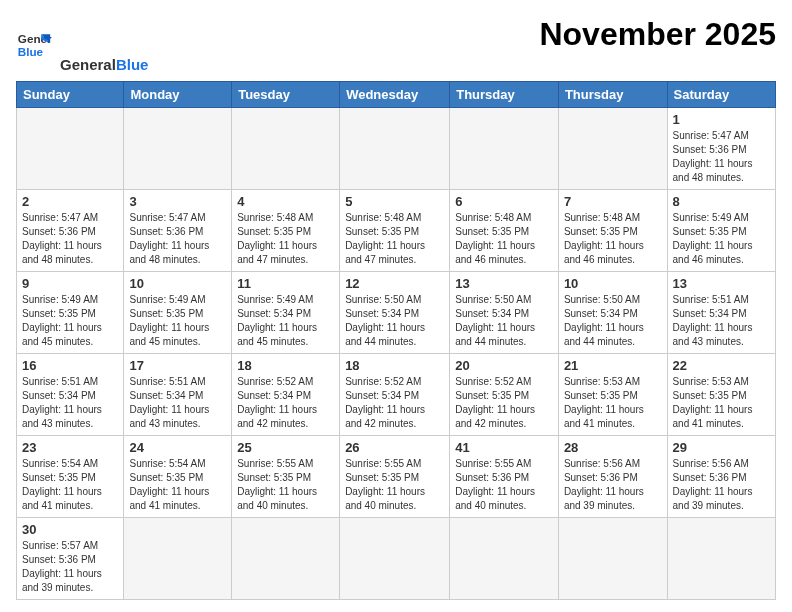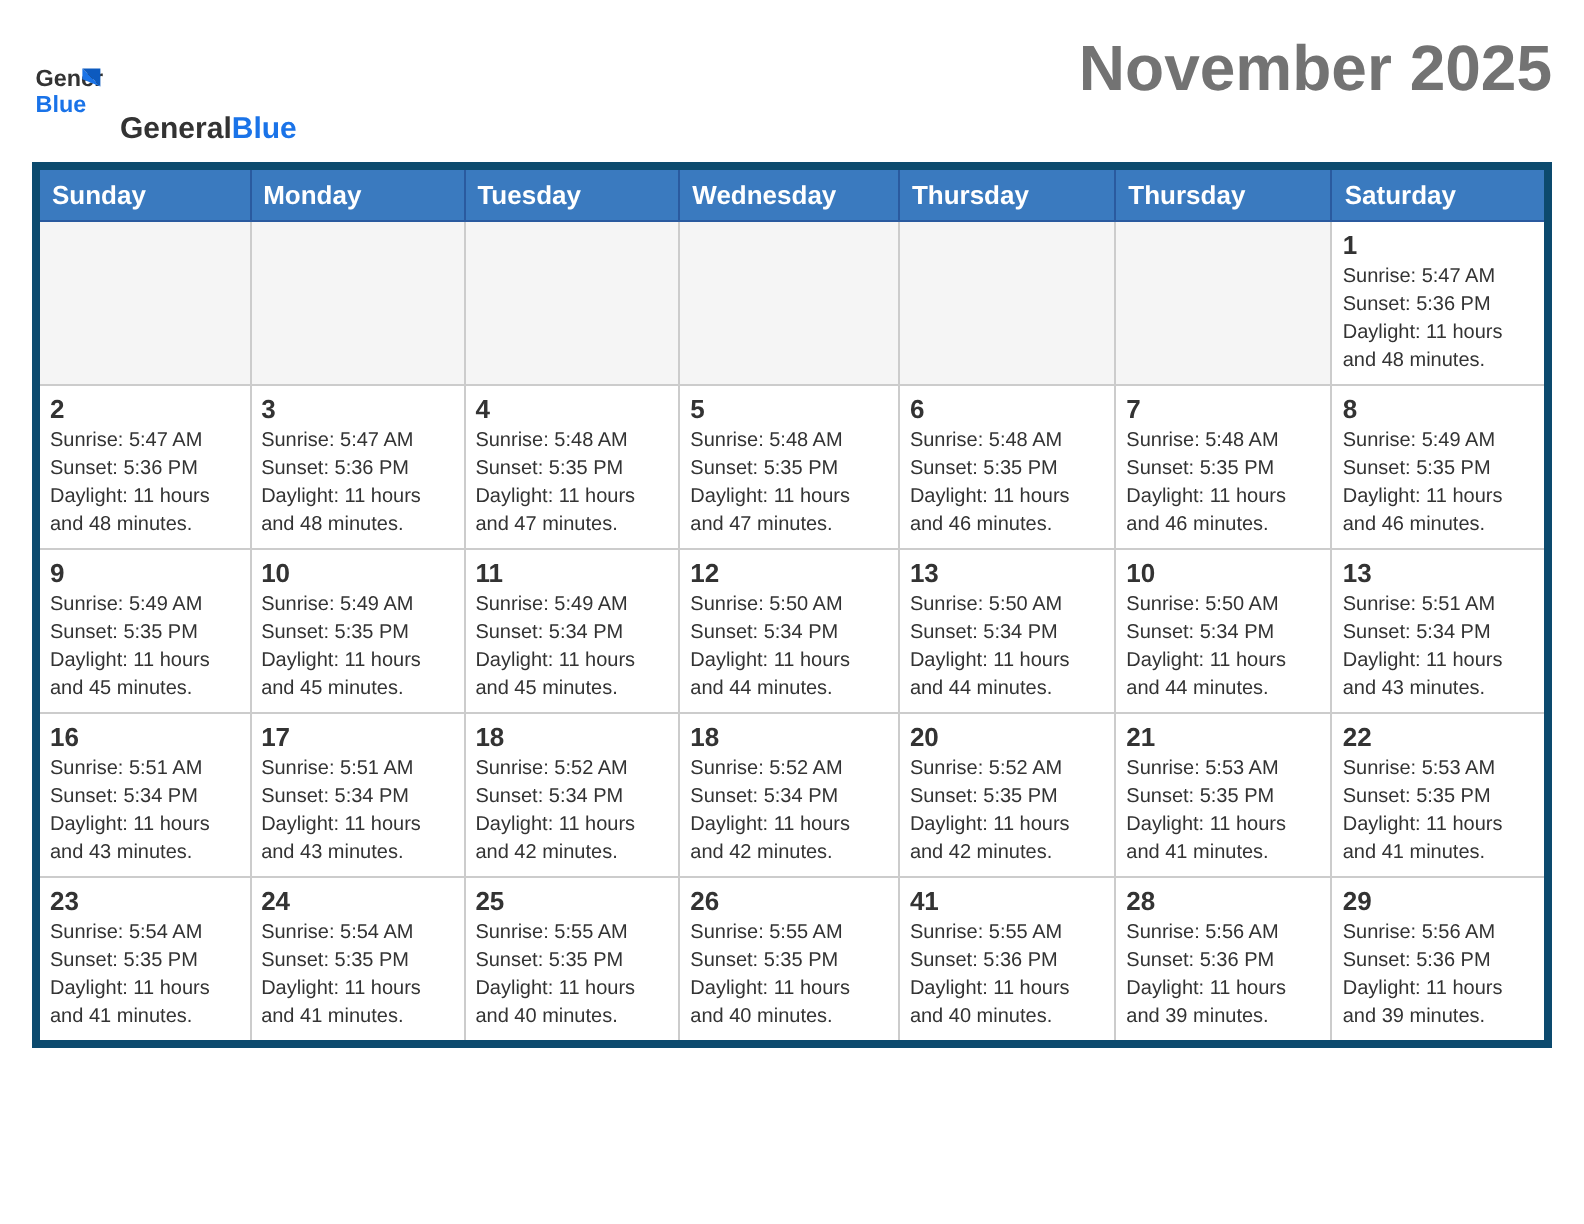--- a/index.html
+++ b/index.html
@@ -24,30 +24,30 @@
     .logo-icon {
       width: 36px;
       height: 36px;
     }
     .title-block {
       text-align: right;
     }
     .month-title {
       font-size: 32px;
       font-weight: bold;
-      color: #737373;
+      color: #000000;
     }
     .subtitle {
       font-size: 14px;
       color: #555;
     }
     .calendar {
       width: 100%;
       border-collapse: collapse;
-      border: 4px solid #0c4a6e;
+      border: 1px solid #0c4a6e;
     }
     .calendar th {
       background-color: #3a7abf;
       color: #fff;
       text-align: left;
       padding: 5px 6px;
       font-size: 13px;
       font-weight: bold;
       border: 1px solid #2a5a9f;
     }
@@ -296,14 +296,28 @@
 Sunset: 5:36 PM
 Daylight: 11 hours and 39 minutes.</div>
         </td>
         <td>
           <span class="day-number">29</span>
           <div class="day-info" style="white-space: pre-line;">Sunrise: 5:56 AM
 Sunset: 5:36 PM
 Daylight: 11 hours and 39 minutes.</div>
         </td>
       </tr>
+      <tr class="last-row">
+        <td>
+          <span class="day-number">30</span>
+          <div class="day-info" style="white-space: pre-line;">Sunrise: 5:57 AM
+Sunset: 5:36 PM
+Daylight: 11 hours and 39 minutes.</div>
+        </td>
+        <td class="empty"></td>
+        <td class="empty"></td>
+        <td class="empty"></td>
+        <td class="empty"></td>
+        <td class="empty"></td>
+        <td class="empty"></td>
+      </tr>
     </tbody>
 </table>
 
 </body></html>

